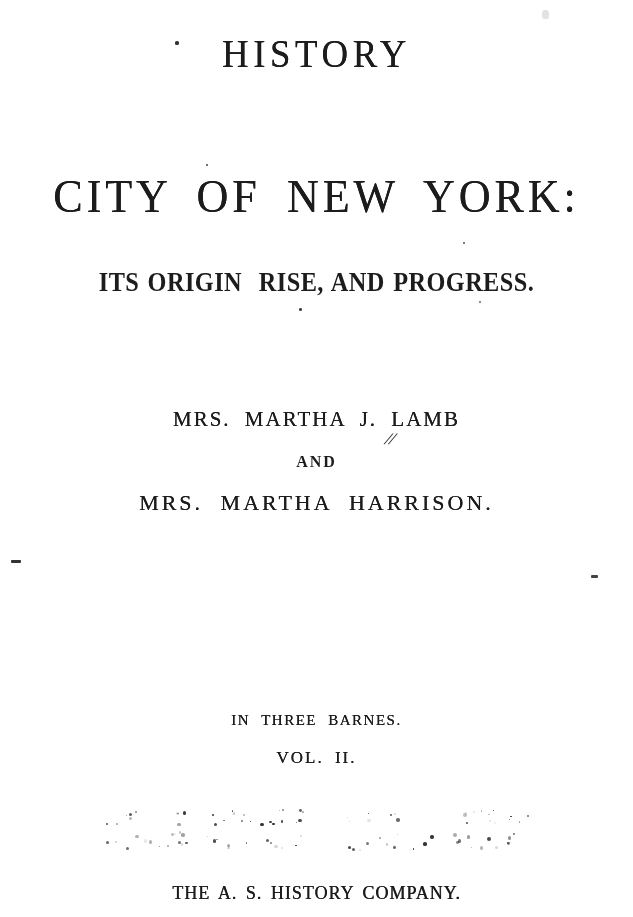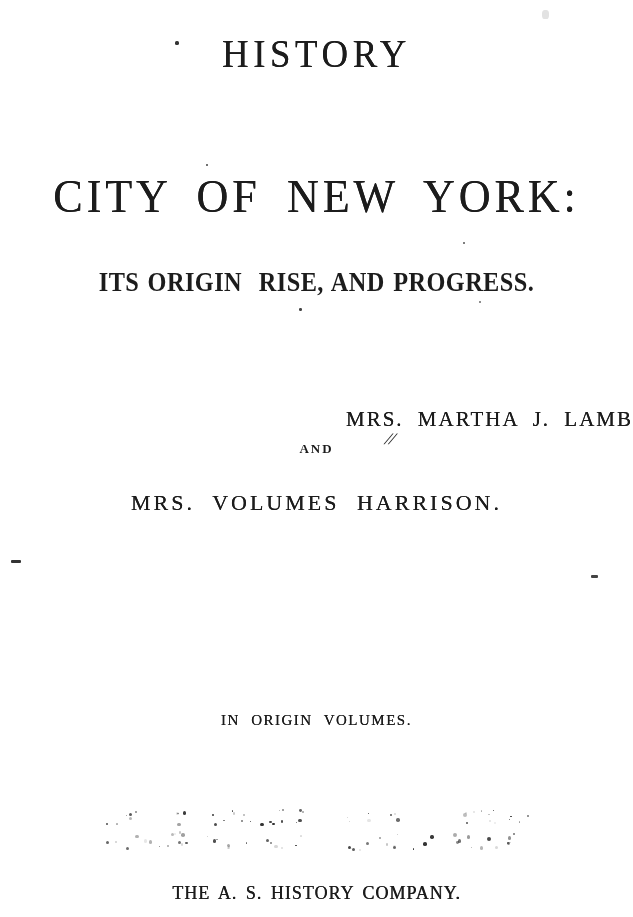--- a/index.html
+++ b/index.html
@@ -19,24 +19,24 @@
     color: #1c1c1c;
   }
   
   .ink { text-shadow: 0 0 0.6px currentColor; }
 
   .l-history   { top: 30px;  font-size: 40px; letter-spacing: 5px; transform: scaleX(0.92); }
   .l-ofthe     { top: 113px; font-size: 13px; font-weight: bold; letter-spacing: 3px; word-spacing: 5px; }
   .l-city      { top: 170px; font-size: 46px; letter-spacing: 4px; word-spacing: 12px; transform: scaleX(0.96); }
   .l-tagline   { top: 267px; font-size: 27px; font-weight: bold; letter-spacing: 0.5px; word-spacing: 2px; transform: scaleX(0.90); }
   .l-by        { top: 380px; font-size: 13px; font-weight: bold; letter-spacing: 2px; }
-  .l-author1   { top: 407px; font-size: 21px; letter-spacing: 2px; word-spacing: 7px; text-align: right; }
+  .l-author1   { top: 407px; font-size: 21px; letter-spacing: 2px; word-spacing: 7px; }
   .l-pencil    { position: absolute; top: 430px; left: 386px; font-size: 16px; font-style: italic;
                  font-weight: bold; transform: skewX(-18deg); color: #2a2a2a; }
-  .l-and       { top: 441px; font-size: 13px; font-weight: bold; letter-spacing: 2px; }
+  .l-and       { top: 453px; font-size: 16px; font-weight: bold; letter-spacing: 2px; }
   .l-author2   { top: 490px; font-size: 22px; letter-spacing: 3px; word-spacing: 9px; }
   .l-illus     { top: 593px; font-size: 26px; font-weight: bold;
                  font-family: "DejaVu Serif", serif; letter-spacing: 1px;
                  text-shadow: 0.7px 0 0 currentColor; }
   .l-volumes   { top: 712px; font-size: 15px; letter-spacing: 1.5px; word-spacing: 6px; }
   .l-vol       { top: 748px; font-size: 17px; letter-spacing: 2px; word-spacing: 5px; }
   .l-newyork   { top: 859px; font-size: 17px; font-weight: bold; letter-spacing: 1.5px; word-spacing: 7px; }
   .l-barnes    { top: 883px; font-size: 18px; letter-spacing: 1px; word-spacing: 3px;
                  text-shadow: 0.4px 0 0 currentColor; }
 
@@ -67,25 +67,26 @@
 
   <div class="line l-tagline">ITS ORIGIN  RISE, AND PROGRESS.</div>
 
 
   <div class="line l-author1 ink">MRS. MARTHA J. LAMB</div>
 
   <span class="l-pencil">//</span>
 
   <div class="line l-and">AND</div>
 
-  <div class="line l-author2 ink">MRS. VOLUMES HARRISON.</div>
-
-
-  <div class="line l-volumes ink">IN ORIGIN VOLUMES.</div>
-
+  <div class="line l-author2 ink">MRS. MARTHA HARRISON.</div>
+
+
+  <div class="line l-volumes ink">IN THREE BARNES.</div>
+
+  <div class="line l-vol ink">VOL. II.</div>
 
   <div class="stamp-band">
       <span class="stamp-dot" style="left: 246.9px; top: 38.5px; width: 3.1px; height: 3.1px; opacity: 0.68;"></span>
       <span class="stamp-dot" style="left: 292.3px; top: 24.7px; width: 1.1px; height: 1.1px; opacity: 0.26;"></span>
       <span class="stamp-dot" style="left: 121.8px; top: 34.8px; width: 3px; height: 3px; opacity: 0.37;"></span>
       <span class="stamp-dot" style="left: 108.7px; top: 13.5px; width: 3.5px; height: 3.5px; opacity: 0.75;"></span>
       <span class="stamp-dot" style="left: 191.3px; top: 12.6px; width: 1.1px; height: 1.1px; opacity: 0.69;"></span>
       <span class="stamp-dot" style="left: 408.4px; top: 24.1px; width: 2px; height: 2px; opacity: 0.6;"></span>
       <span class="stamp-dot" style="left: 23.7px; top: 7.6px; width: 3.3px; height: 3.3px; opacity: 0.3;"></span>
       <span class="stamp-dot" style="left: 1.2px; top: 32px; width: 3px; height: 3px; opacity: 0.64;"></span>

